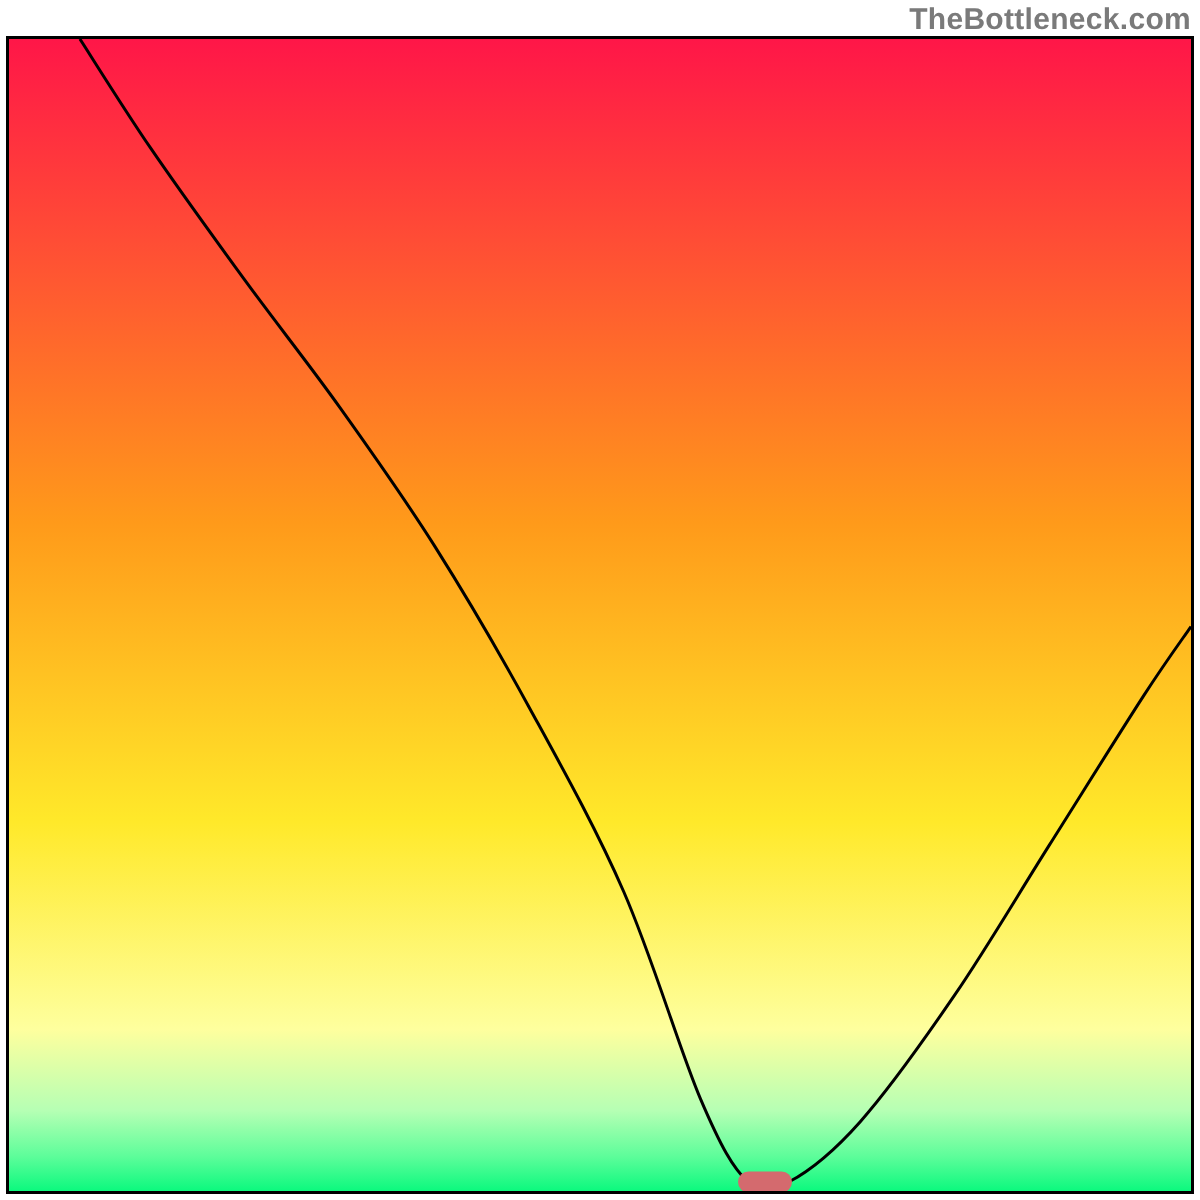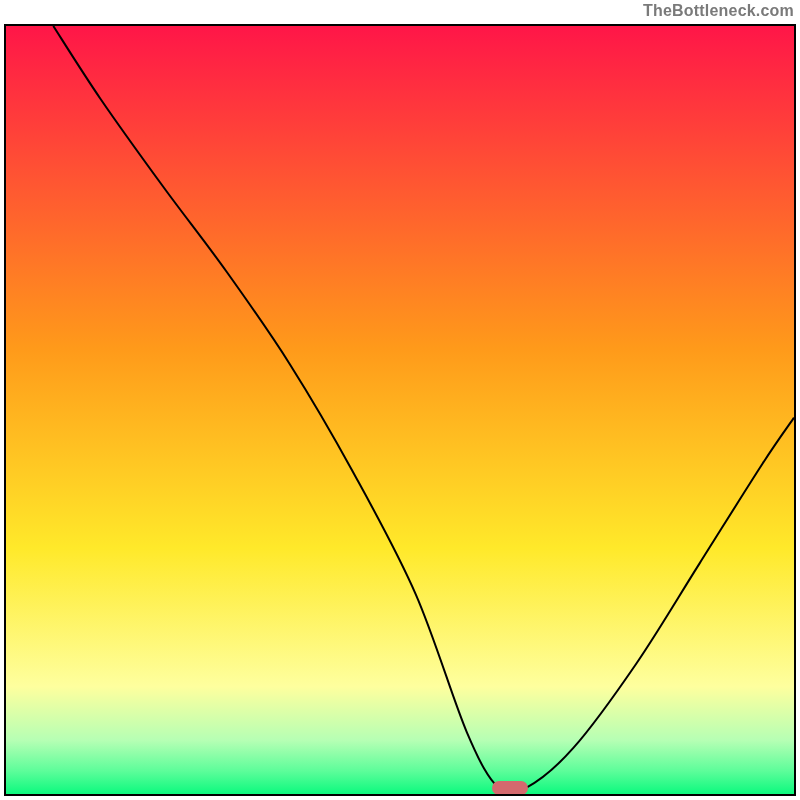--- a/index.html
+++ b/index.html
@@ -32,21 +32,21 @@
     position: absolute;
     left: 0;
     top: 0;
     width: 100%;
     height: 100%;
   }
   .watermark {
     position: absolute;
     top: 2px;
     right: 6px;
-    font-size: 16px;
+    font-size: 20px;
     font-weight: bold;
     color: #7a7a7a;
     font-family: Arial, sans-serif;
     letter-spacing: 0.2px;
   }
   .marker {
     position: absolute;
     width: 36px;
     height: 14px;
     border-radius: 7px;

